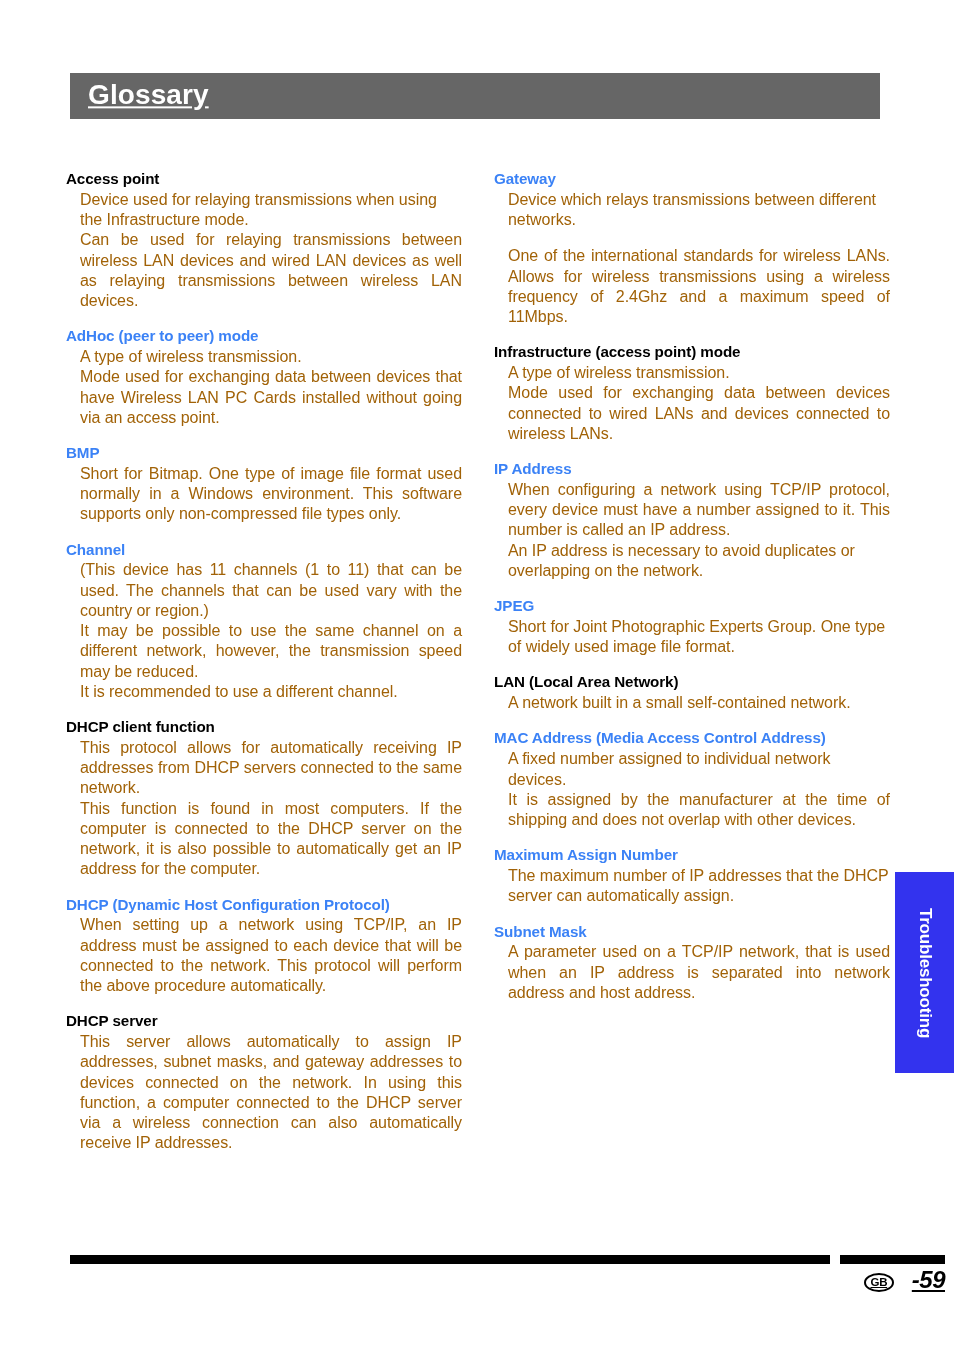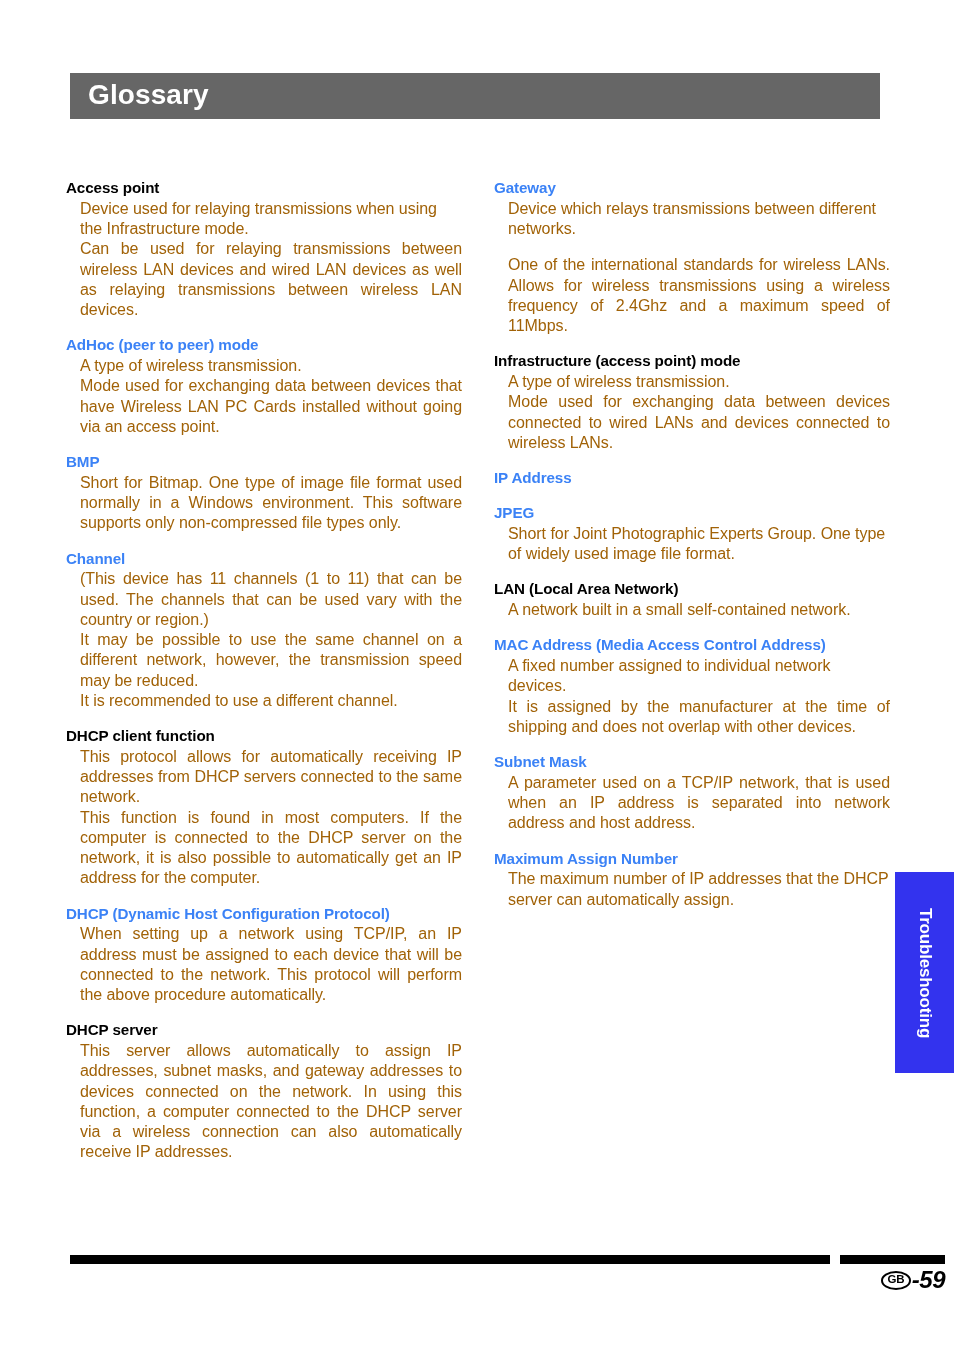--- a/index.html
+++ b/index.html
@@ -28,40 +28,40 @@
   }
   .page-header-title {
     position: absolute;
     left: 18px;
     top: 50%;
     transform: translateY(-52%);
     font-size: 28px;
     font-weight: bold;
     color: #ffffff;
     letter-spacing: 0.1px;
+    text-decoration: underline;
   }
 
   
   .columns {
     position: absolute;
     left: 66px;
     top: 170px;
     width: 824px;
     display: flex;
     gap: 32px;
     align-items: flex-start;
   }
   .column {
     width: 396px;
   }
 
   
   .entry {
     margin-bottom: 16px;
-    margin-top: 9px;
   }
   .entry:last-child { margin-bottom: 0; }
 
   .entry-term {
     font-size: 15.2px;
     font-weight: bold;
     line-height: 1.24;
     margin: 0 0 1px 0;
     letter-spacing: -0.1px;
   }
@@ -122,23 +122,24 @@
     width: 105px;
     height: 9px;
     background: #000000;
   }
   .footer-page-number {
     position: absolute;
     left: 840px;
     top: 1268px;
     width: 105px;
     display: flex;
-    align-items: center;
+    align-items: flex-end;
     justify-content: flex-end;
-    gap: 1px;
+    gap: 18px;
+    text-decoration: underline;
   }
   .region-badge {
     display: inline-flex;
     align-items: center;
     justify-content: center;
     width: 30px;
     height: 19px;
     border: 2px solid #000000;
     border-radius: 50%;
     font-size: 11.5px;
@@ -226,20 +227,24 @@
       </div>
       <div class="entry">
         <div class="entry-term black">Infrastructure (access point) mode</div>
         <div class="entry-body">
           <p class="entry-para">A type of wireless transmission.</p>
           <p class="entry-para justify">Mode used for exchanging data between devices connected to wired LANs and devices connected to wireless LANs.</p>
         </div>
       </div>
       <div class="entry">
         <div class="entry-term blue">IP Address</div>
+        <div class="entry-body">
+          <p class="entry-para justify">When configuring a network using TCP/IP protocol, every device must have a number assigned to it. This number is called an IP address.</p>
+          <p class="entry-para">An IP address is necessary to avoid duplicates or overlapping on the network.</p>
+        </div>
       </div>
       <div class="entry">
         <div class="entry-term blue">JPEG</div>
         <div class="entry-body">
           <p class="entry-para">Short for Joint Photographic Experts Group. One type of widely used image file format.</p>
         </div>
       </div>
       <div class="entry">
         <div class="entry-term black">LAN (Local Area Network)</div>
         <div class="entry-body">
@@ -247,29 +252,29 @@
         </div>
       </div>
       <div class="entry">
         <div class="entry-term blue">MAC Address (Media Access Control Address)</div>
         <div class="entry-body">
           <p class="entry-para">A fixed number assigned to individual network devices.</p>
           <p class="entry-para justify">It is assigned by the manufacturer at the time of shipping and does not overlap with other devices.</p>
         </div>
       </div>
       <div class="entry">
+        <div class="entry-term blue">Maximum Assign Number</div>
+        <div class="entry-body">
+          <p class="entry-para">The maximum number of IP addresses that the DHCP server can automatically assign.</p>
+        </div>
+      </div>
+      <div class="entry">
         <div class="entry-term blue">Subnet Mask</div>
         <div class="entry-body">
           <p class="entry-para justify">A parameter used on a TCP/IP network, that is used when an IP address is separated into network address and host address.</p>
-        </div>
-      </div>
-      <div class="entry">
-        <div class="entry-term blue">Maximum Assign Number</div>
-        <div class="entry-body">
-          <p class="entry-para">The maximum number of IP addresses that the DHCP server can automatically assign.</p>
         </div>
       </div>
     </div>
 </div>
 
 <div class="side-tab">
   <span class="side-tab-label">Troubleshooting</span>
 </div>
 
 <div class="footer-rule-main"></div>

